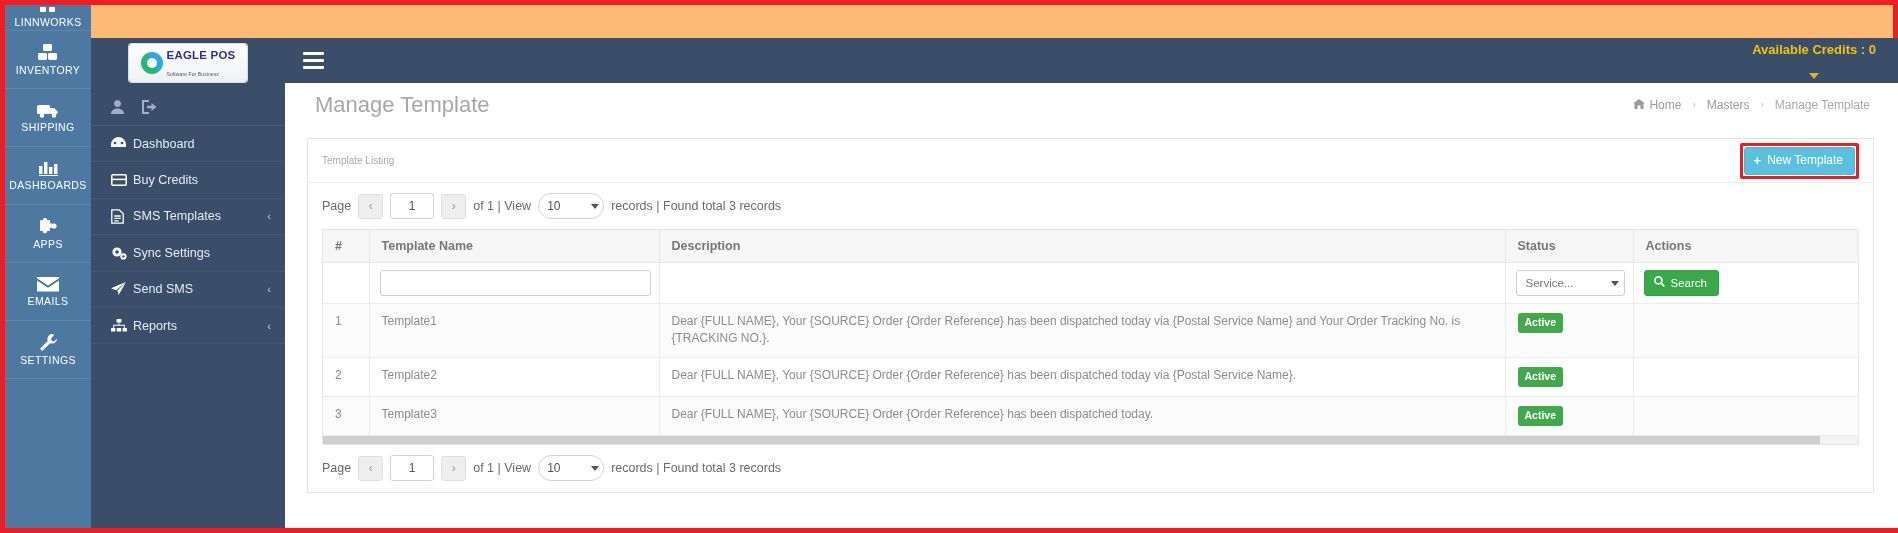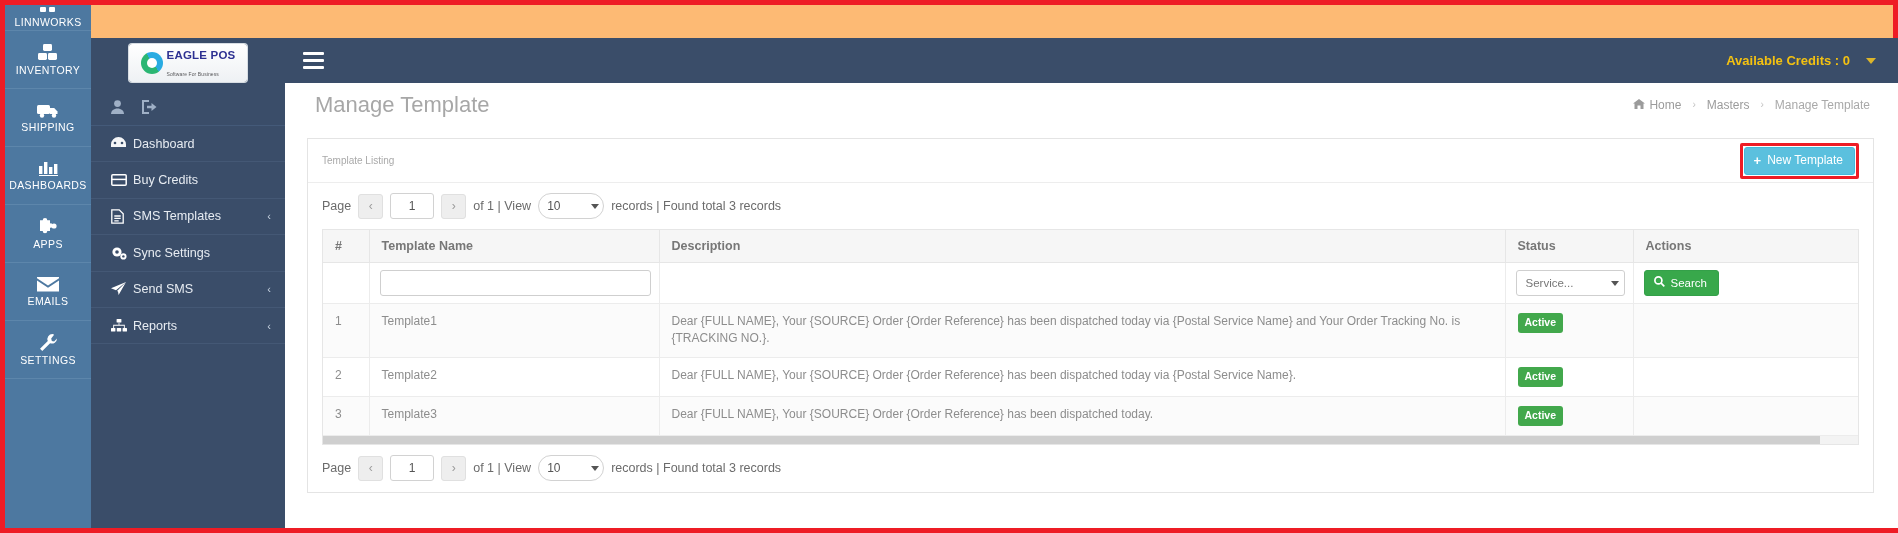--- a/index.html
+++ b/index.html
@@ -128,21 +128,21 @@
   
   #topbar {
     position: absolute; left: 280px; top: 33px;
     width: 1613px; height: 45px;
     background: #3a4d69;
     display: flex; align-items: center; justify-content: space-between;
     padding: 0 22px 0 18px;
   }
   #hamburger { cursor: pointer; display: flex; flex-direction: column; gap: 4px; }
   #hamburger span { display: block; width: 21px; height: 3px; background: #ffffff; border-radius: 1px; }
-  #credits-wrap { display: flex; align-items: center; gap: 16px; cursor: pointer; }
+  #credits-wrap { display: flex; align-items: center; gap: 16px; cursor: pointer; flex-direction: column; }
   #credits-label {
     color: #f3c111; font-size: 13px; font-weight: bold; white-space: nowrap;
   }
   #credits-caret {
     width: 0; height: 0;
     border-left: 5px solid transparent; border-right: 5px solid transparent;
     border-top: 6px solid #dcb52a;
   }
 
   

